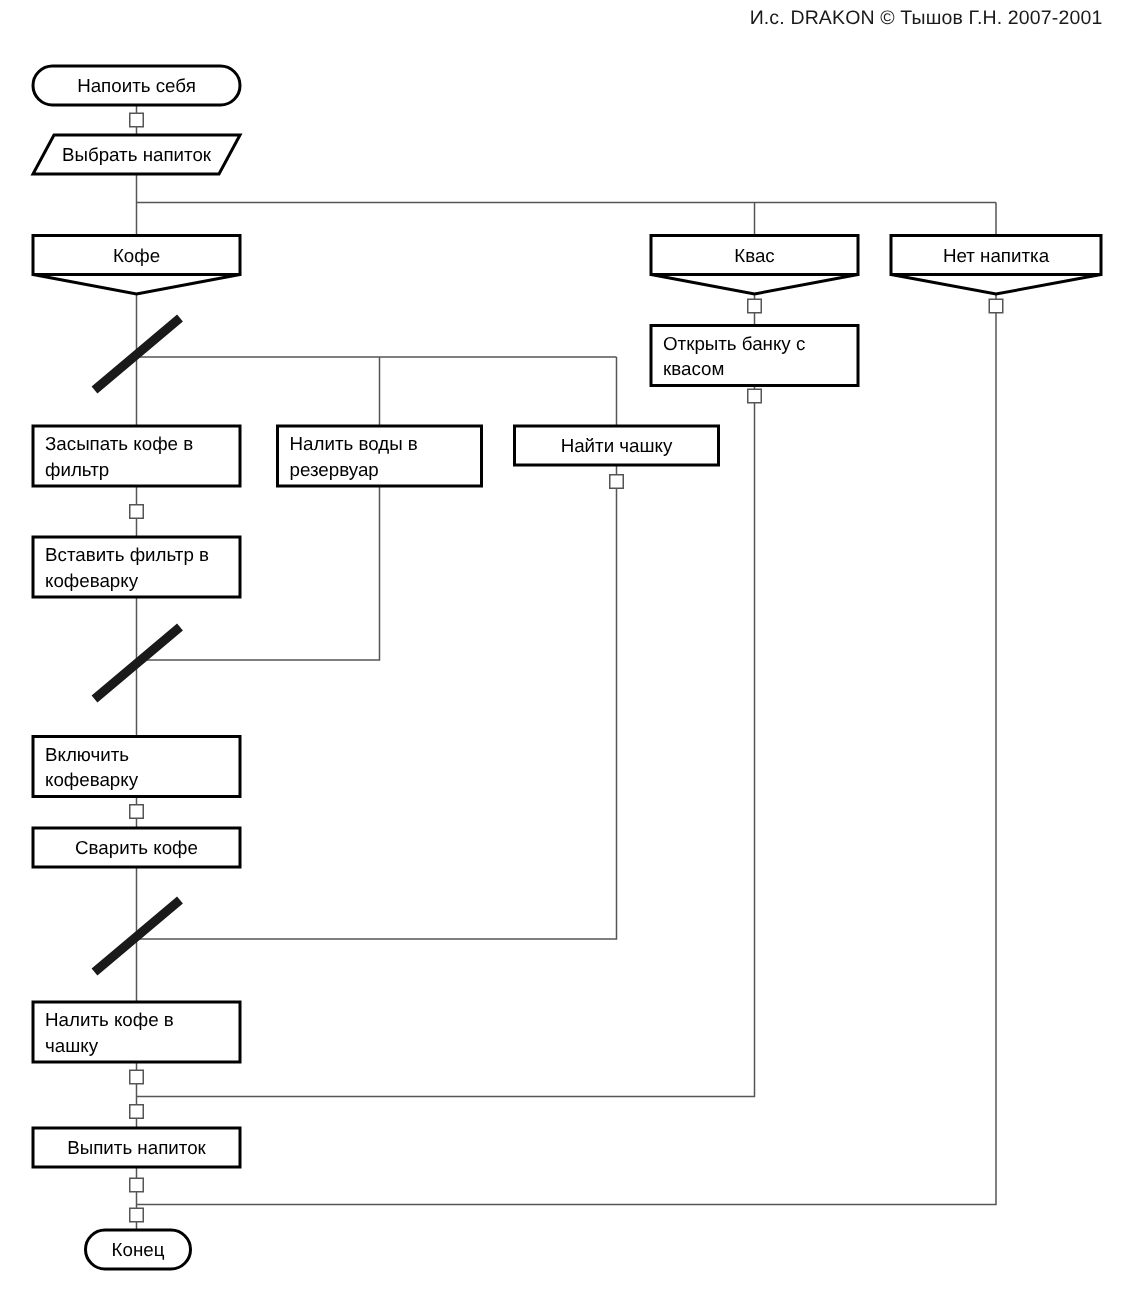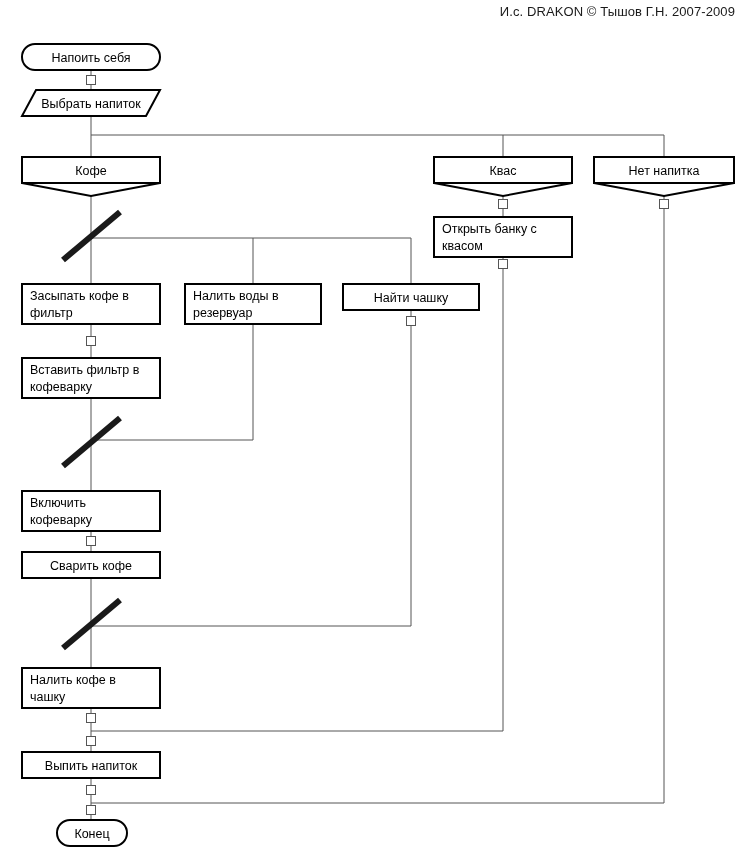--- a/index.html
+++ b/index.html
@@ -59,21 +59,21 @@
     stroke: #1a1a1a;
     stroke-width: 6;
     stroke-linecap: butt;
   }
 </style>
 </head>
 <body>
 
 <div id="diagram-root">
 
-  <div class="copyright">И.с. DRAKON © Тышов Г.Н. 2007-2009</div>
+  <div class="copyright">И.с. DRAKON © Тышов Г.Н. 2007-2001</div>
 
   <svg class="canvas" id="canvas" viewBox="0 0 755 868">
       <path d="M 91 70 L 91 90" class="thin-line"></path>
       <path d="M 91 116 L 91 157" class="thin-line"></path>
       <path d="M 91 135 L 664 135" class="thin-line"></path>
       <path d="M 503 135 L 503 157" class="thin-line"></path>
       <path d="M 664 135 L 664 157" class="thin-line"></path>
       <path d="M 91 196 L 91 284" class="thin-line"></path>
       <path d="M 91 238 L 411 238" class="thin-line"></path>
       <path d="M 253 238 L 253 284" class="thin-line"></path>

